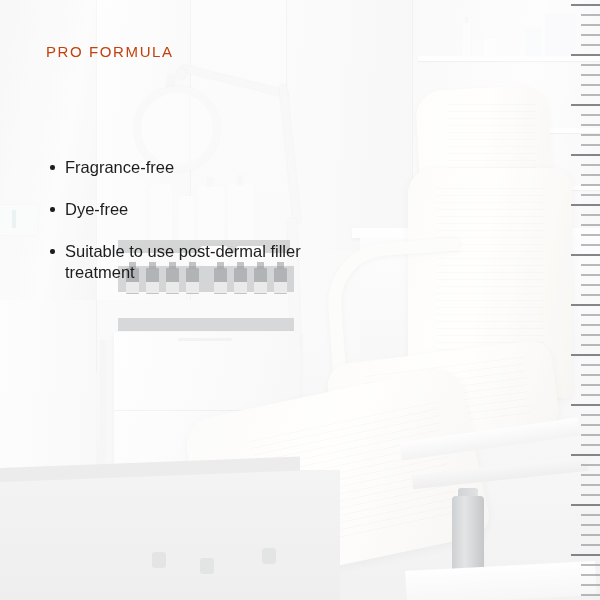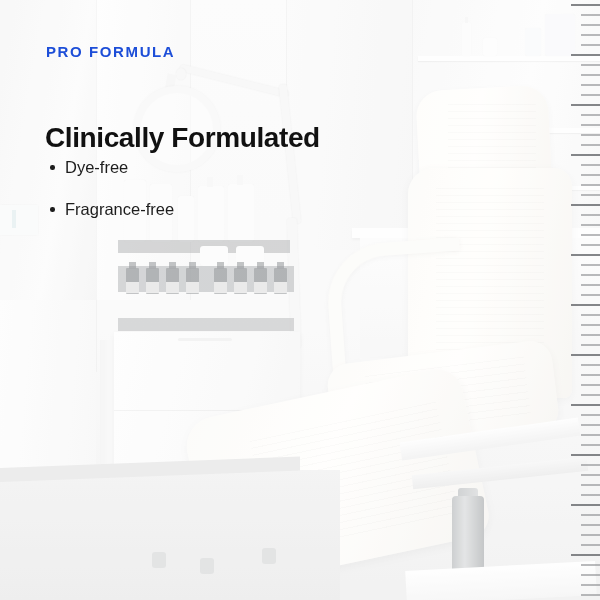--- a/index.html
+++ b/index.html
@@ -240,22 +240,22 @@
   
   .ruler{position:absolute;right:0;top:0;width:38px;height:600px;}
   .tick{position:absolute;right:0;height:2px;background:#8e9093;}
   .tick.minor{width:19px;opacity:.62;}
   .tick.major{width:29px;opacity:.85;height:2px;background:#6f7174;}
 
   
   .overlay{position:absolute;inset:0;}
   .eyebrow{
     position:absolute;left:46px;top:43px;
-    font-size:15px;font-weight:bold;letter-spacing:1.6px;
-    color:#1d4ed8;
+    font-size:15px;font-weight:normal;letter-spacing:1.6px;
+    color:#c2410c;
   }
   .headline{
     position:absolute;left:45px;top:103px;
     font-size:28px;font-weight:bold;letter-spacing:-.4px;
     color:#111111;white-space:nowrap;
   }
   .bullets{
     position:absolute;left:46px;top:157px;width:300px;
     list-style:none;margin:0;padding:0;
   }
@@ -426,20 +426,20 @@
       <div class="tick minor" style="top: 544px;"></div>
       <div class="tick major" style="top: 554px;"></div>
       <div class="tick minor" style="top: 564px;"></div>
       <div class="tick minor" style="top: 574px;"></div>
       <div class="tick minor" style="top: 584px;"></div>
       <div class="tick minor" style="top: 594px;"></div>
     </div>
 
   <div class="overlay">
     <div class="eyebrow">PRO FORMULA</div>
-    <h1 class="headline">Clinically Formulated</h1>
     <ul class="bullets" id="bullets">
+        <li>Fragrance-free</li>
         <li>Dye-free</li>
-        <li>Fragrance-free</li>
+        <li>Suitable to use post-dermal filler treatment</li>
       </ul>
   </div>
 
 </div>
 
 </body></html>

